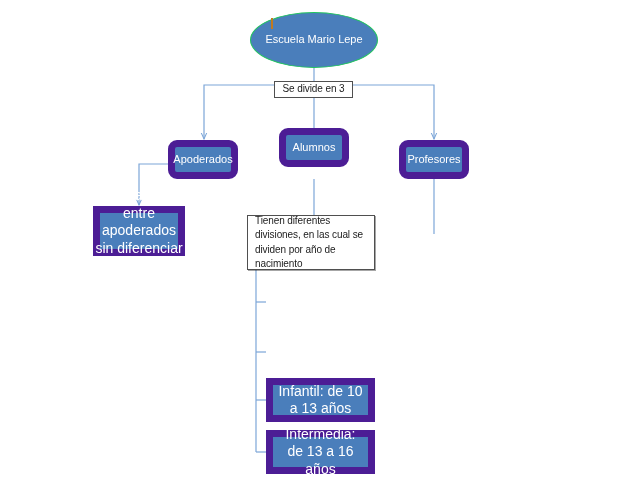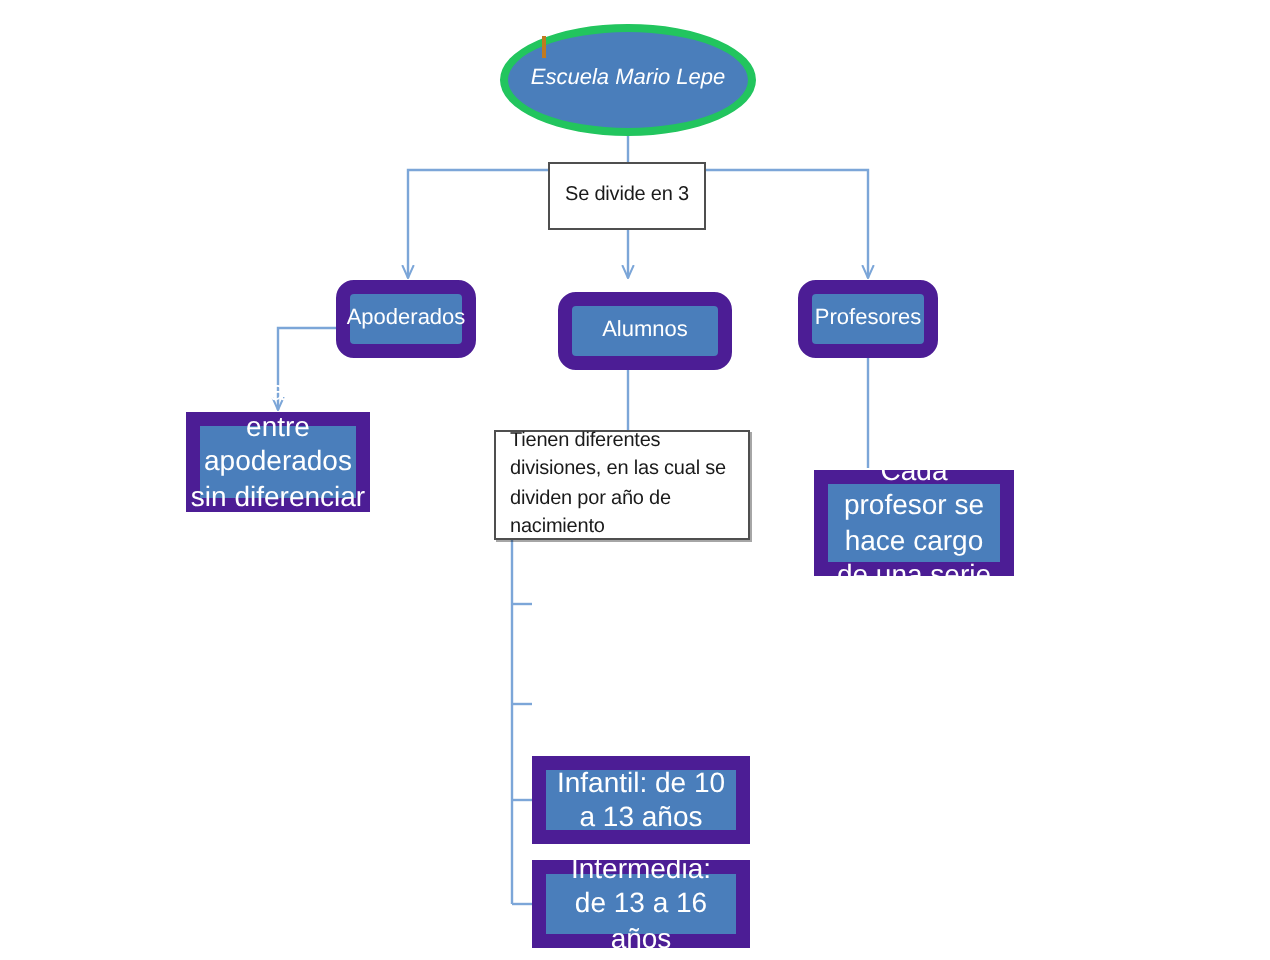--- a/index.html
+++ b/index.html
@@ -37,23 +37,22 @@
     z-index: 2;
   }
   
   .node.blue {
     background: #4A7EBB;
     border: 7px solid #4c1d95;
     color: #ffffff;
   }
   .node.oval {
     border-radius: 50%;
-    border: 4px solid #22c55e;
+    border: 1px solid #22c55e;
     font-size: 11px;
-    font-style: italic;
   }
   .node.rounded {
     border-radius: 9px;
     font-size: 11px;
   }
   .node.sq {
     border-radius: 0;
     font-size: 14px;
   }
   
@@ -124,47 +123,44 @@
       <path d="M 256 452 L 266 452"></path>
     </g>
   </svg>
 
   <div id="cursor-tick" style="left:271px; top:18px;"></div>
 
   <div class="node blue oval" style="left:250px; top:12px; width:128px; height:56px;">
     <span class="lbl">Escuela Mario Lepe</span>
   </div>
 
-  <div class="node white tag" style="left:274px; top:81px; width:79px; height:34px;">
+  <div class="node white tag" style="left:274px; top:81px; width:79px; height:17px;">
     <span class="lbl">Se divide en 3</span>
   </div>
 
   <div class="node blue rounded" style="left:168px; top:140px; width:70px; height:39px;">
     <span class="lbl">Apoderados</span>
   </div>
 
-  <div class="node blue rounded" style="left:279px; top:146px; width:87px; height:39px;">
+  <div class="node blue rounded" style="left:279px; top:128px; width:70px; height:39px;">
     <span class="lbl">Alumnos</span>
   </div>
 
   <div class="node blue rounded" style="left:399px; top:140px; width:70px; height:39px;">
     <span class="lbl">Profesores</span>
   </div>
 
   <div class="node blue sq" style="left:93px; top:206px; width:92px; height:50px;">
     <span class="lbl">Entrenamiento entre apoderados sin diferenciar edad</span>
   </div>
 
   <div class="node white note" style="left:247px; top:215px; width:128px; height:55px;">
     <span class="inner">Tienen diferentes divisiones, en las cual se dividen por año de nacimiento</span>
   </div>
 
-  <div class="node blue sq" style="left:407px; top:235px; width:100px; height:53px;">
-    <span class="lbl">Cada profesor se hace cargo de una serie</span>
-  </div>
 
 
 
   <div class="node blue sq" style="left:266px; top:378px; width:109px; height:44px;">
     <span class="lbl">Infantil: de 10 a 13 años</span>
   </div>
 
   <div class="node blue sq" style="left:266px; top:430px; width:109px; height:44px;">
     <span class="lbl">Intermedia: de 13 a 16 años</span>
   </div>

